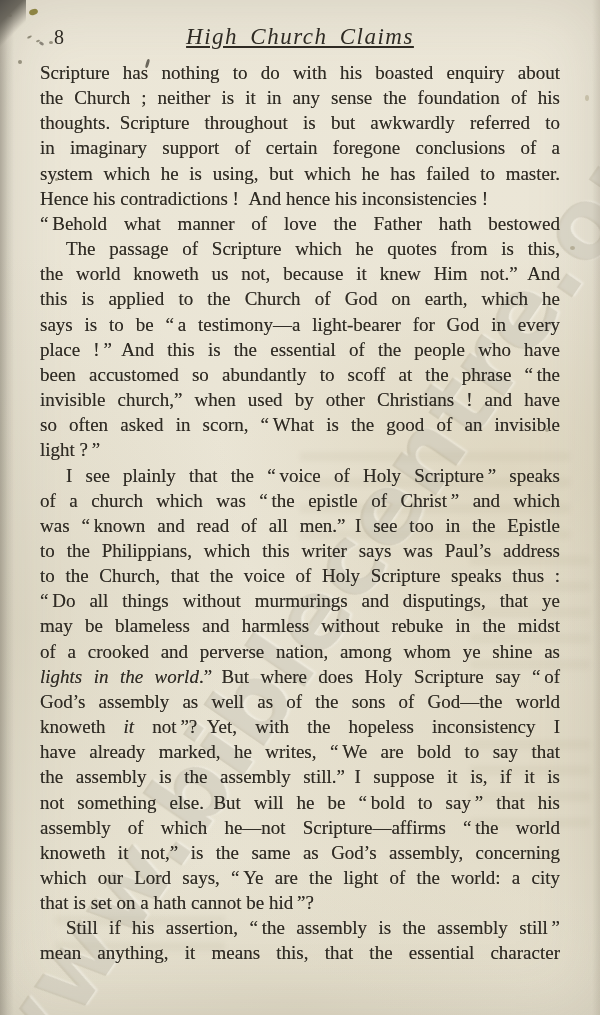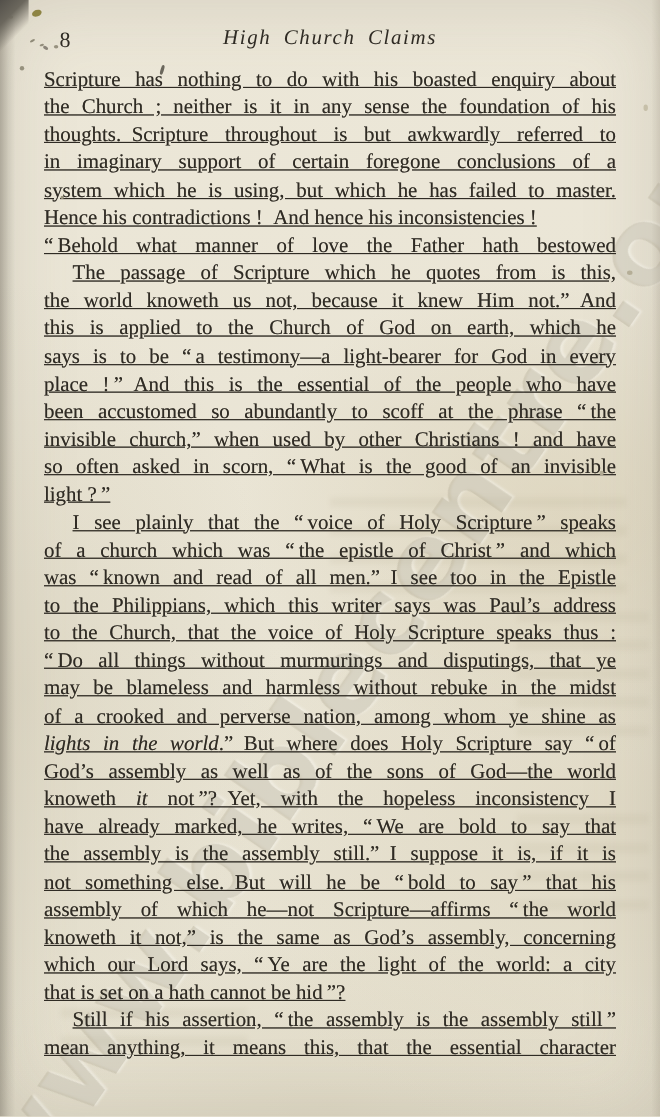--- a/index.html
+++ b/index.html
@@ -42,28 +42,28 @@
   .bleed.b3 { left: 55px;  top: 916px; width: 170px; height: 36px; }
   .bleed.b4 { left: 470px; top: 740px; width: 120px; height: 90px; }
 
   .page-number {
     position: absolute; left: 54px; top: 26px; z-index: 2;
     font-size: 20px; letter-spacing: 0.5px;
   }
   .running-title {
     position: absolute; left: 0; top: 24px; width: 100%; z-index: 2;
     text-align: center; font-style: italic;
-    font-size: 19px; letter-spacing: 1.5px; word-spacing: 5px;
+    font-size: 23px; letter-spacing: 1.5px; word-spacing: 5px; text-decoration: underline;
   }
   .page-text {
     position: absolute; left: 40px; top: 60px; width: 520px; z-index: 2;
     font-size: 19px; line-height: 25.15px;
     text-shadow: 0 0 0.5px rgba(47,43,36,0.55);
   }
-  .line { white-space: normal; text-decoration: underline; }
+  .line { white-space: normal; }
   .line.just { text-align: justify; text-align-last: justify; }
   .line.indent { text-indent: 26px; }
 
   .edge-left {
     position: absolute; left: 0; top: 0; width: 14px; height: 100%; z-index: 4;
     background: linear-gradient(to right,
       rgba(108,103,90,0.42), rgba(108,103,90,0.14) 55%, transparent);
     pointer-events: none;
   }
   .corner-tl {

